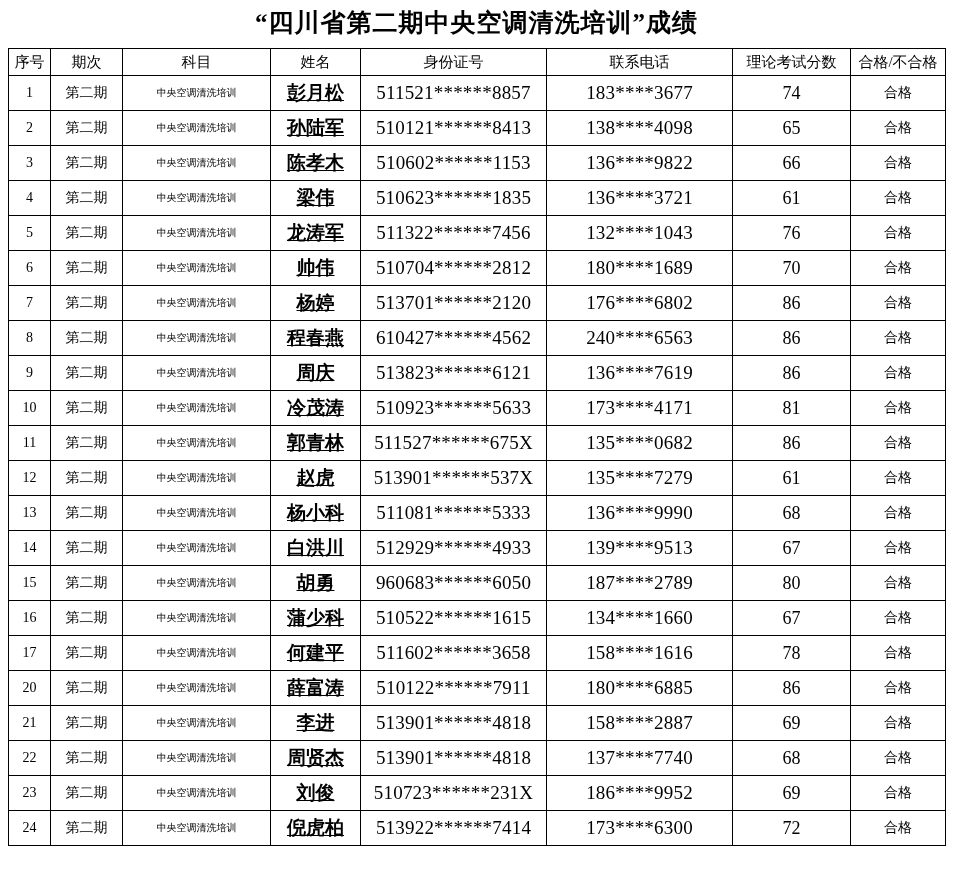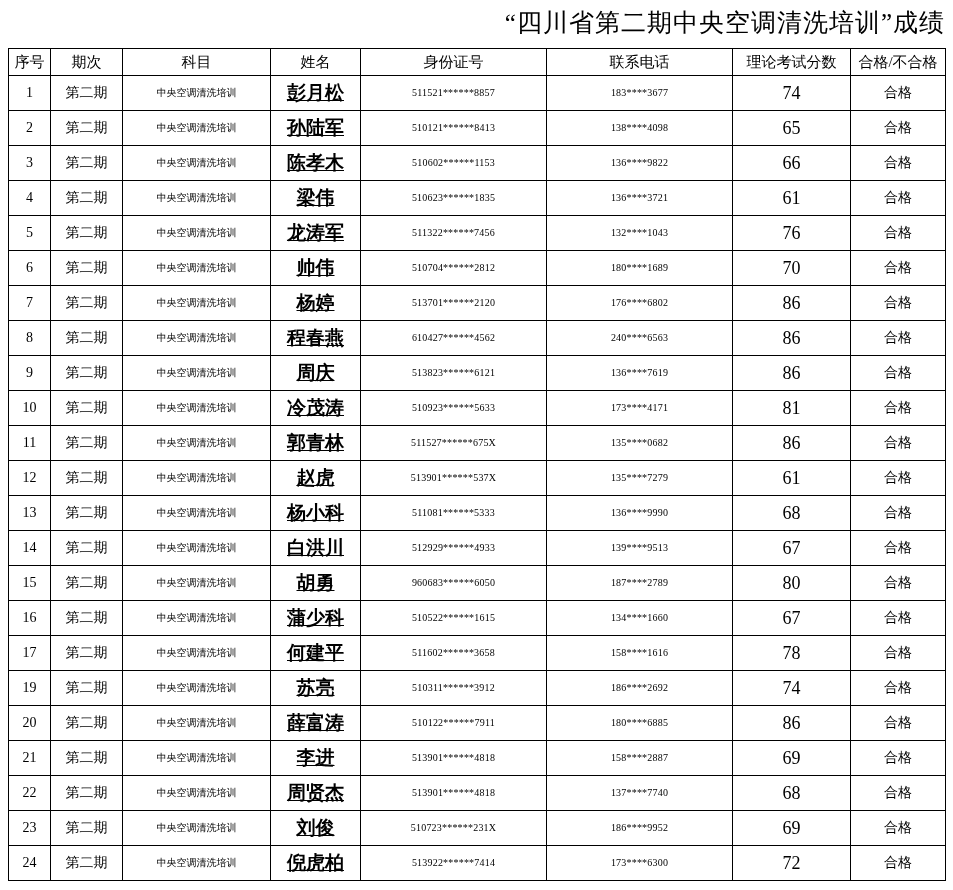--- a/index.html
+++ b/index.html
@@ -13,24 +13,24 @@
     font-family: "Liberation Serif", serif;
     color: #000000;
     overflow: hidden;
   }
   .page {
     width: 953px;
     box-sizing: border-box;
     padding: 0 8px;
   }
   .doc-title {
-    text-align: right;
+    text-align: center;
     font-family: "Liberation Serif", serif;
     font-size: 25px;
-    font-weight: normal;
+    font-weight: bold;
     letter-spacing: 1px;
     padding: 8px 0 10px 0;
     line-height: 1.2;
   }
   table.grade-table {
     border-collapse: collapse;
     width: 937px;
     table-layout: fixed;
     font-size: 14px;
   }
@@ -60,21 +60,21 @@
   .col-score  { width: 118px; }
   .col-pass   { width: 95px; }
 
   td.cell-name {
     font-weight: bold;
     font-size: 19px;
     text-decoration: underline;
   }
   td.cell-id, td.cell-phone {
     font-family: "Liberation Serif", serif;
-    font-size: 10px;
+    font-size: 19px;
     letter-spacing: 0.2px;
   }
   td.cell-subject {
     font-size: 10px;
   }
   td.cell-score {
     font-size: 18px;
   }
 </style>
 </head>
@@ -272,30 +272,20 @@
           <td class="cell-idx">17</td>
           <td class="cell-term">第二期</td>
           <td class="cell-subject">中央空调清洗培训</td>
           <td class="cell-name">何建平</td>
           <td class="cell-id">511602******3658</td>
           <td class="cell-phone">158****1616</td>
           <td class="cell-score">78</td>
           <td class="cell-result">合格</td>
         </tr>
         <tr>
-          <td class="cell-idx">19</td>
-          <td class="cell-term">第二期</td>
-          <td class="cell-subject">中央空调清洗培训</td>
-          <td class="cell-name">苏亮</td>
-          <td class="cell-id">510311******3912</td>
-          <td class="cell-phone">186****2692</td>
-          <td class="cell-score">74</td>
-          <td class="cell-result">合格</td>
-        </tr>
-        <tr>
           <td class="cell-idx">20</td>
           <td class="cell-term">第二期</td>
           <td class="cell-subject">中央空调清洗培训</td>
           <td class="cell-name">薛富涛</td>
           <td class="cell-id">510122******7911</td>
           <td class="cell-phone">180****6885</td>
           <td class="cell-score">86</td>
           <td class="cell-result">合格</td>
         </tr>
         <tr>

